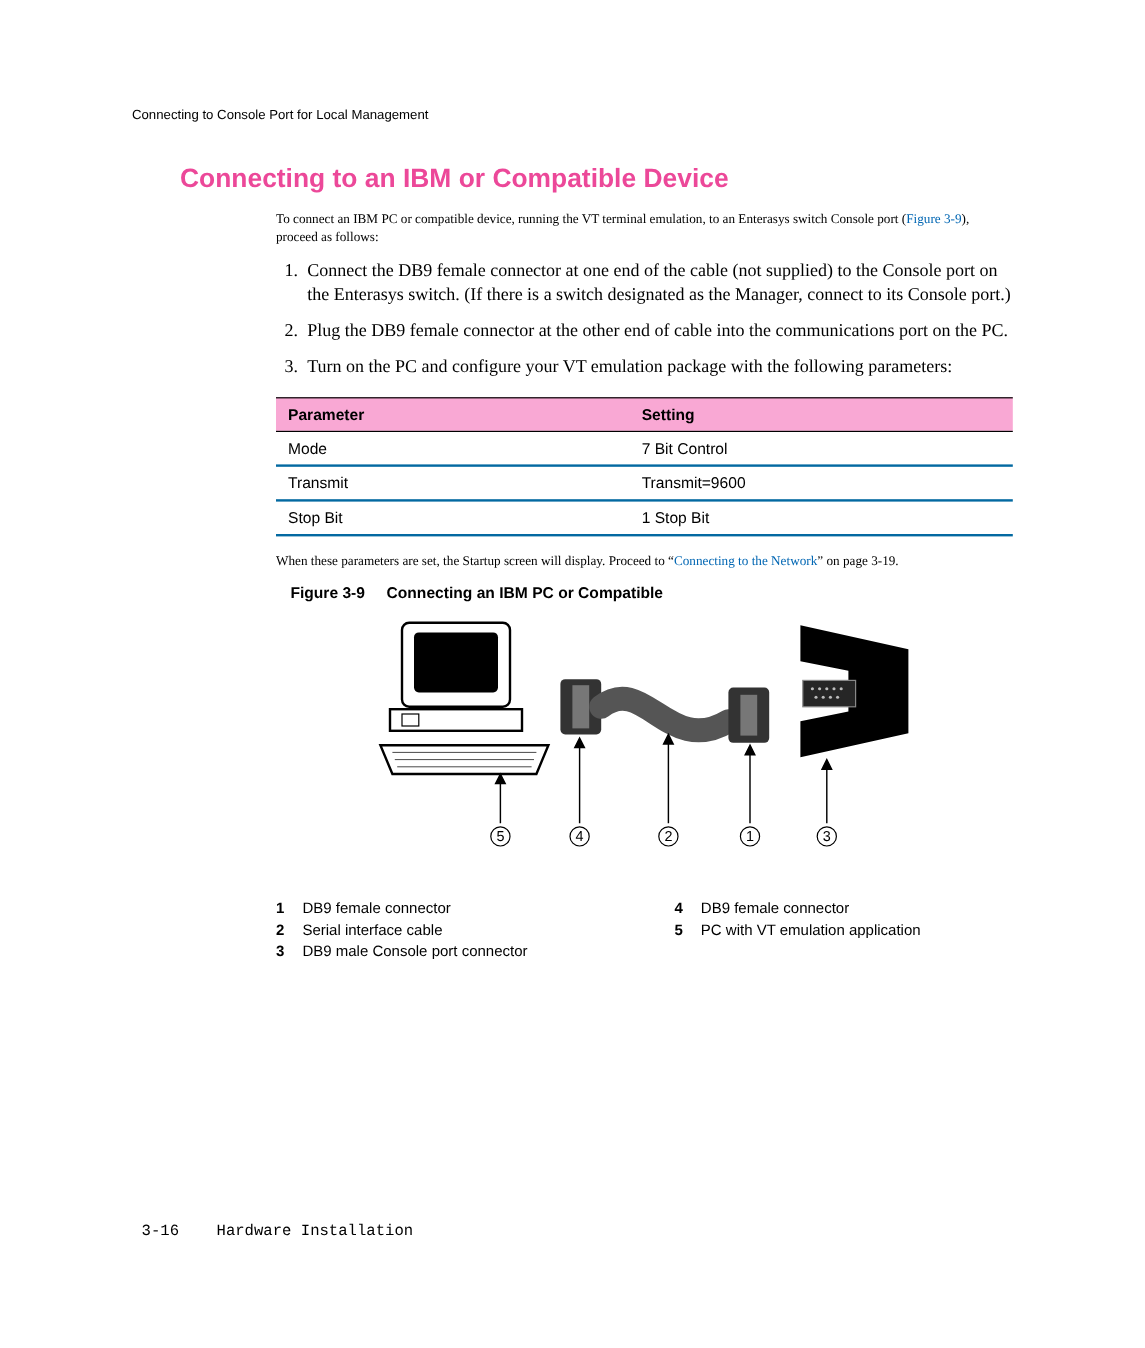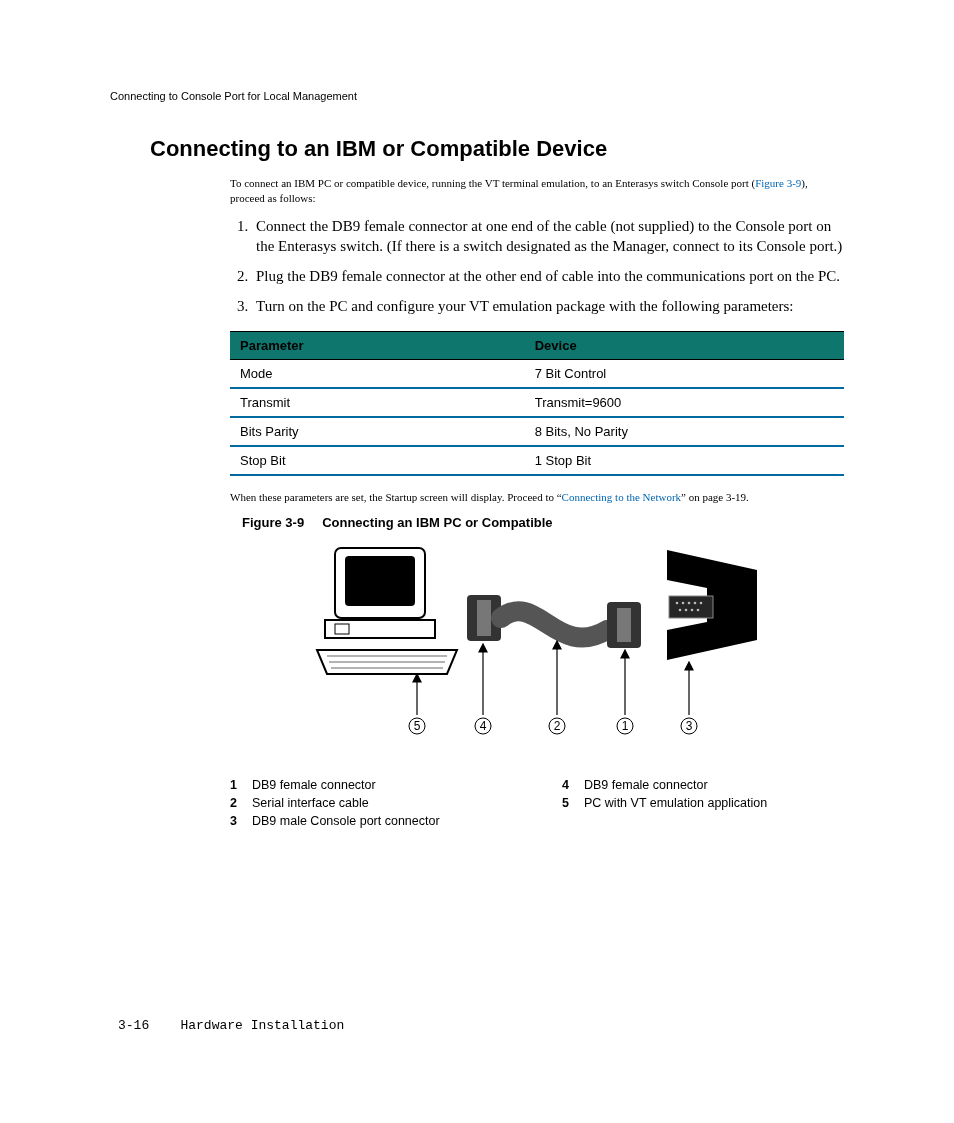--- a/index.html
+++ b/index.html
@@ -18,21 +18,21 @@
   }
   .running-header {
     font-size: 11px;
     color: #000;
     margin-bottom: 34px;
     font-family: Arial, sans-serif;
   }
   h1.section-title {
     font-size: 22px;
     font-weight: bold;
-    color: #000000;
+    color: #ec4899;
     margin: 0 0 14px 40px;
     font-family: Arial, sans-serif;
   }
   .body-block {
     margin-left: 120px;
     margin-right: 0;
   }
   p.body {
     font-family: "Book Antiqua", Palatino, Georgia, serif;
     font-size: 11px;
@@ -49,21 +49,21 @@
   }
   ol.steps li { margin-bottom: 10px; padding-left: 4px; }
   table.param {
     border-collapse: collapse;
     width: 100%;
     margin: 6px 0 14px 0;
     font-family: Arial, sans-serif;
     font-size: 13px;
   }
   table.param th {
-    background: #0f766e;
+    background: #f9a8d4;
     text-align: left;
     font-weight: bold;
     padding: 6px 10px;
     border-top: 1px solid #000;
     border-bottom: 1px solid #000;
   }
   table.param td {
     padding: 6px 10px;
     border-bottom: 2px solid #0369a1;
   }
@@ -120,35 +120,31 @@
     <ol class="steps">
       <li>Connect the DB9 female connector at one end of the cable (not supplied) to the Console port on the Enterasys switch. (If there is a switch designated as the Manager, connect to its Console port.)</li>
       <li>Plug the DB9 female connector at the other end of cable into the communications port on the PC.</li>
       <li>Turn on the PC and configure your VT emulation package with the following parameters:</li>
     </ol>
 
     <table class="param">
       <thead>
         <tr>
           <th style="width:48%">Parameter</th>
-          <th>Device</th>
+          <th>Setting</th>
         </tr>
       </thead>
       <tbody>
         <tr>
           <td>Mode</td>
           <td>7 Bit Control</td>
         </tr>
         <tr>
           <td>Transmit</td>
           <td>Transmit=9600</td>
-        </tr>
-        <tr>
-          <td>Bits Parity</td>
-          <td>8 Bits, No Parity</td>
         </tr>
         <tr>
           <td>Stop Bit</td>
           <td>1 Stop Bit</td>
         </tr>
       </tbody>
     </table>
 
     <p class="body">
       <span>When these parameters are set, the Startup screen will display. Proceed to “</span><a class="link">Connecting to the Network</a><span>” on page 3-19.</span>

